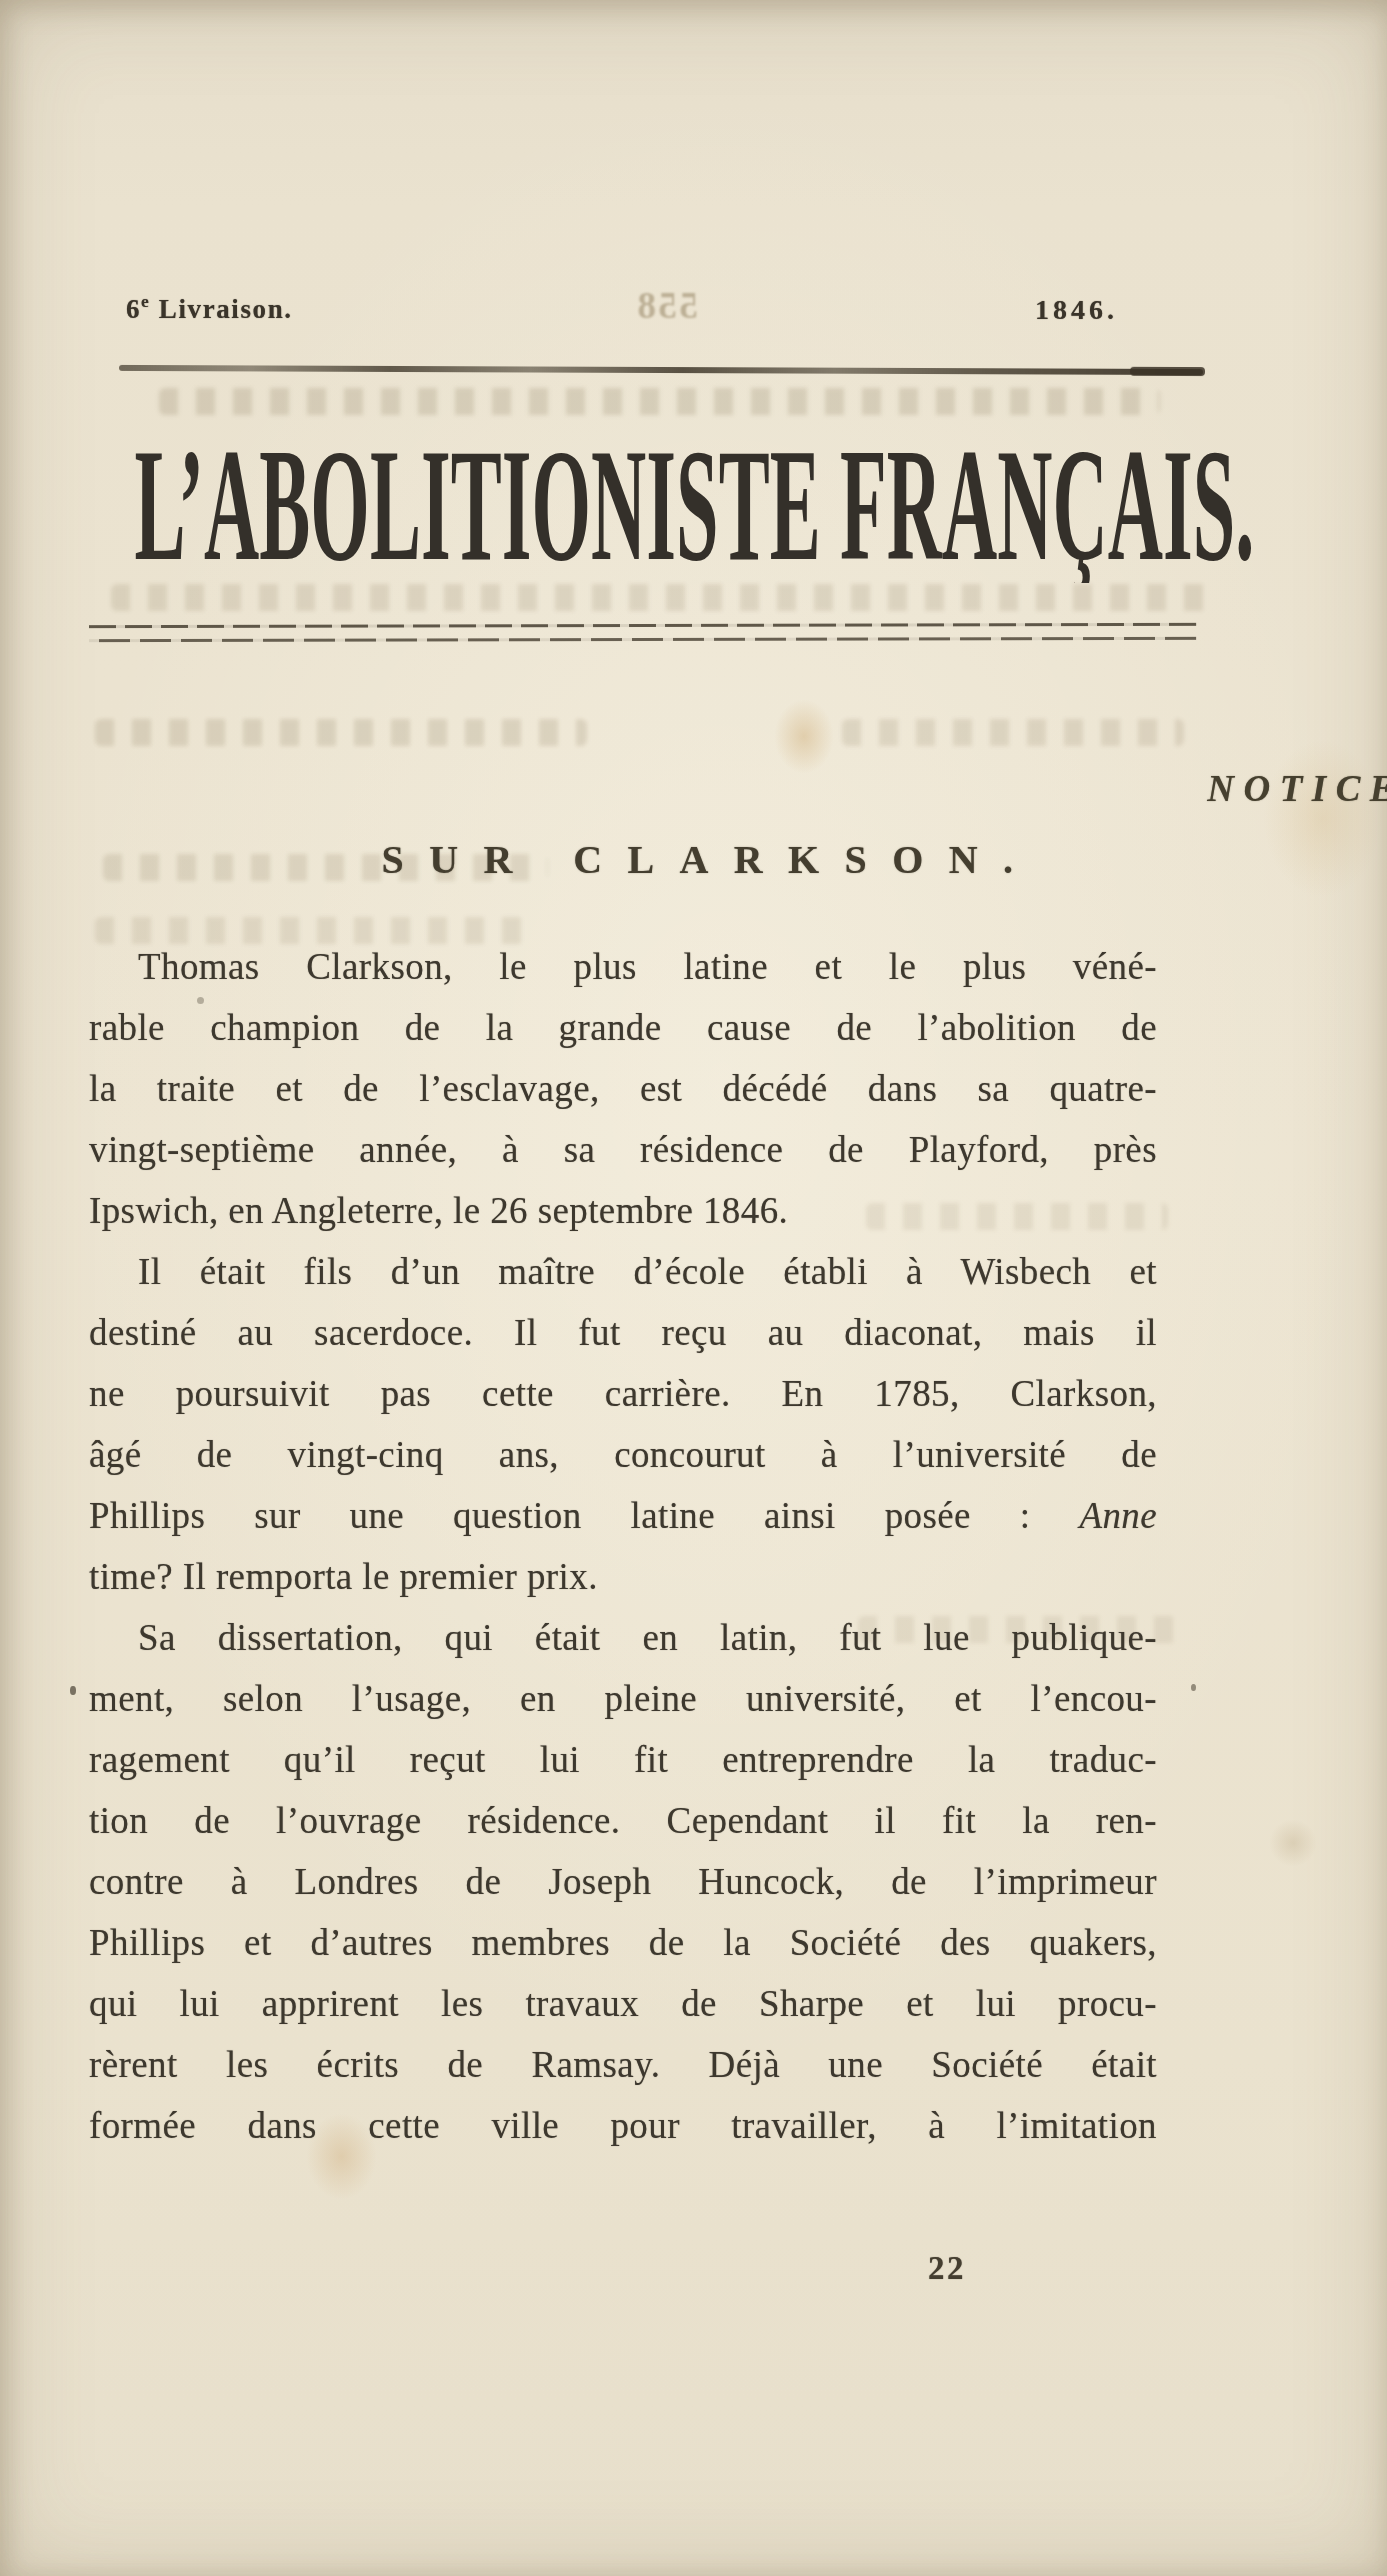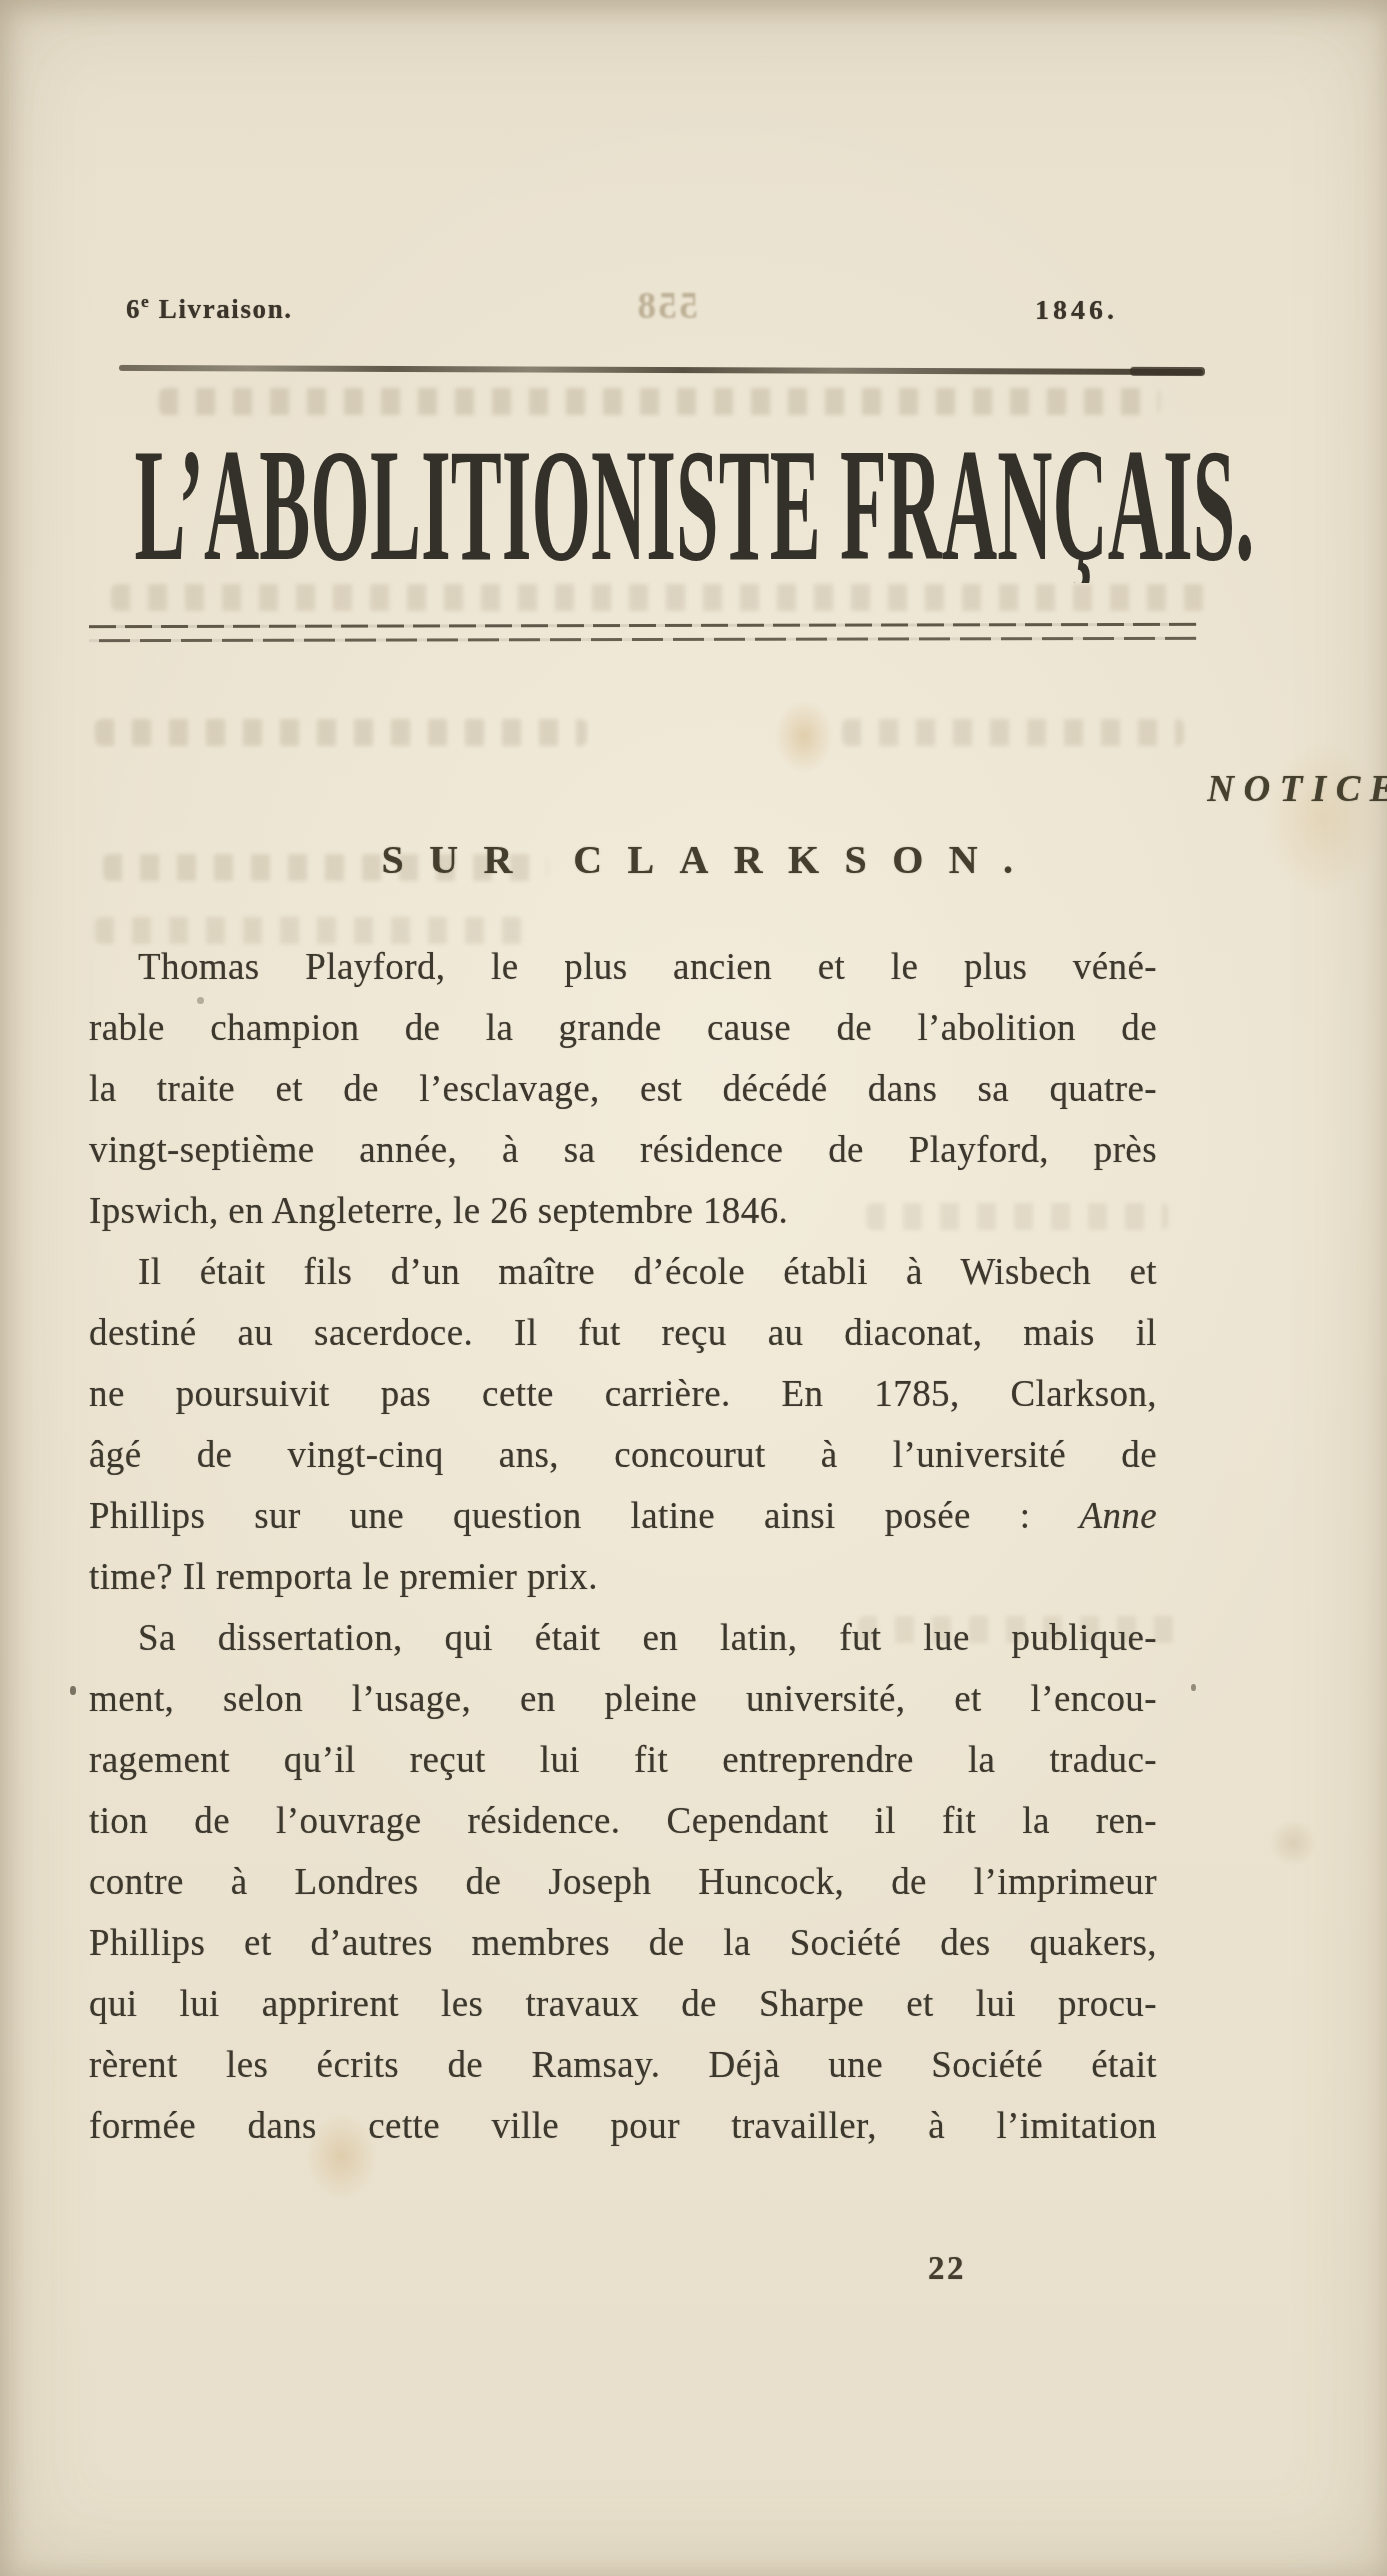--- a/index.html
+++ b/index.html
@@ -140,21 +140,21 @@
     </svg>
   </div>
 
   <div class="rule2 a"></div>
   <div class="rule2 b"></div>
 
   <div class="notice">NOTICE</div>
   <div class="sur">SUR CLARKSON.</div>
 
   <div class="body">
-      <div class="line just ind"><span>Thomas Playford, le plus ancien et le plus véné-</span></div>
+      <div class="line just ind"><span>Thomas Clarkson, le plus latine et le plus véné-</span></div>
       <div class="line just"><span>rable champion de la grande cause de l’abolition de</span></div>
       <div class="line just"><span>la traite et de l’esclavage, est décédé dans sa quatre-</span></div>
       <div class="line just"><span>vingt-septième année, à sa résidence de Playford, près</span></div>
       <div class="line"><span>Ipswich, en Angleterre, le 26 septembre 1846.</span></div>
       <div class="line just ind"><span>Il était fils d’un maître d’école établi à Wisbech et</span></div>
       <div class="line just"><span>destiné au sacerdoce. Il fut reçu au diaconat, mais il</span></div>
       <div class="line just"><span>ne poursuivit pas cette carrière. En 1785, Clarkson,</span></div>
       <div class="line just"><span>âgé de vingt-cinq ans, concourut à l’université de</span></div>
       <div class="line just"><span>Phillips sur une question latine ainsi posée : </span><span class="i">Anne</span></div>
       <div class="line"><span>time? Il remporta le premier prix.</span></div>

